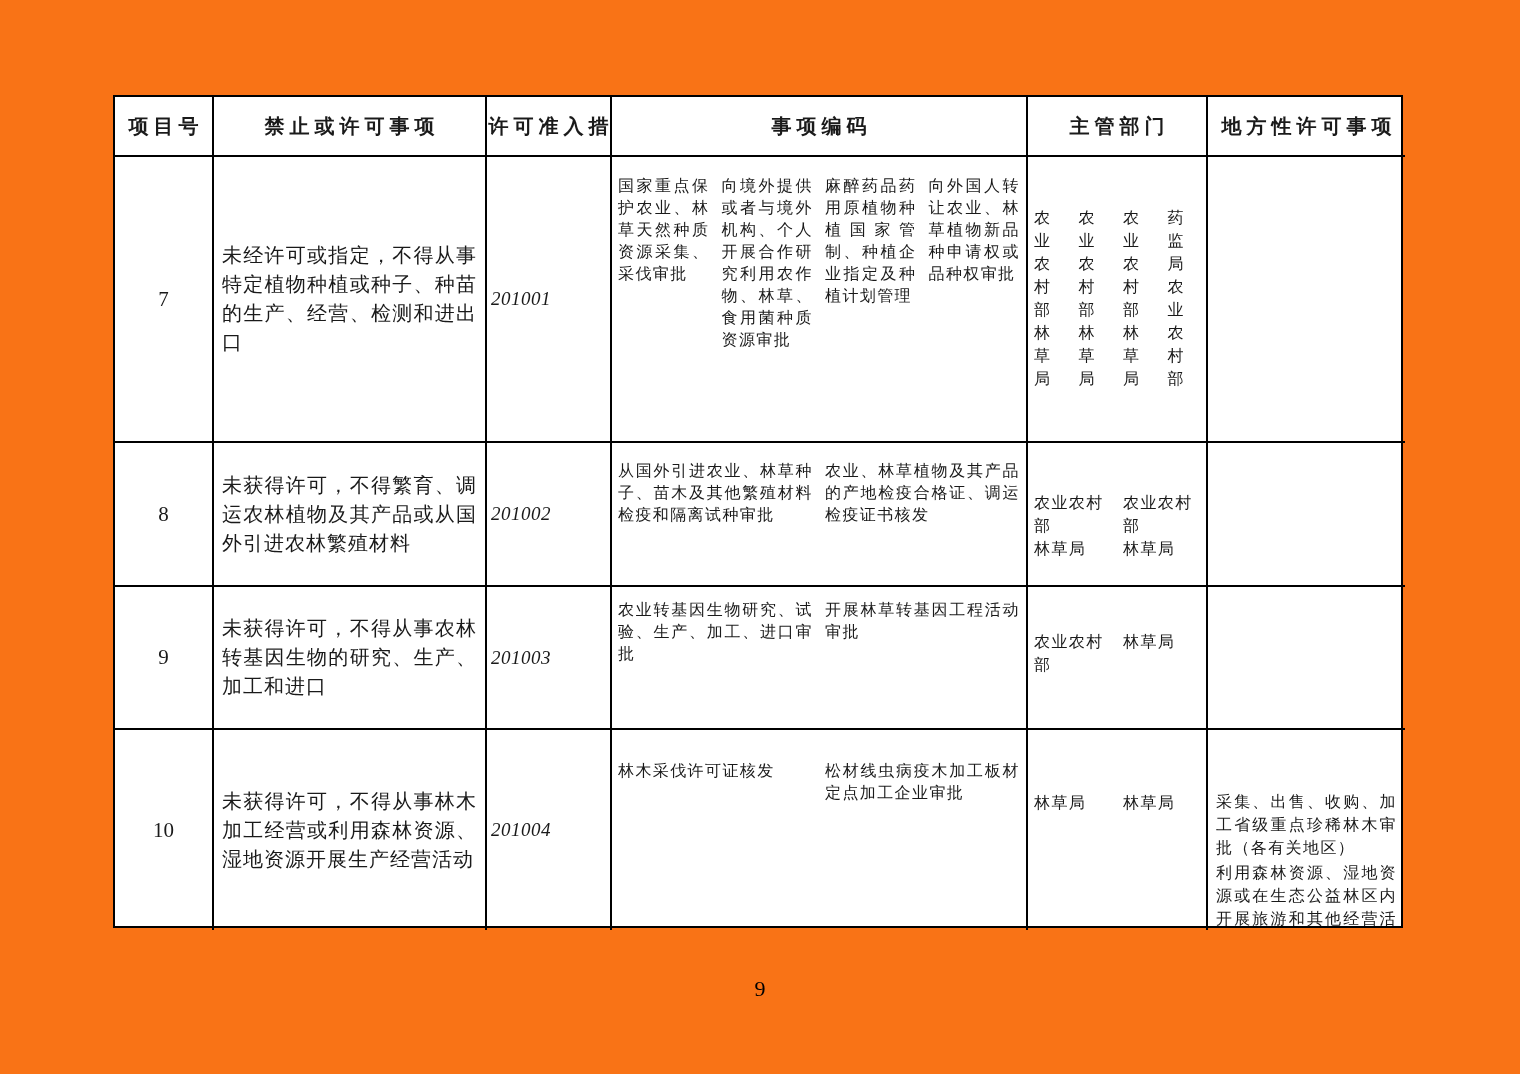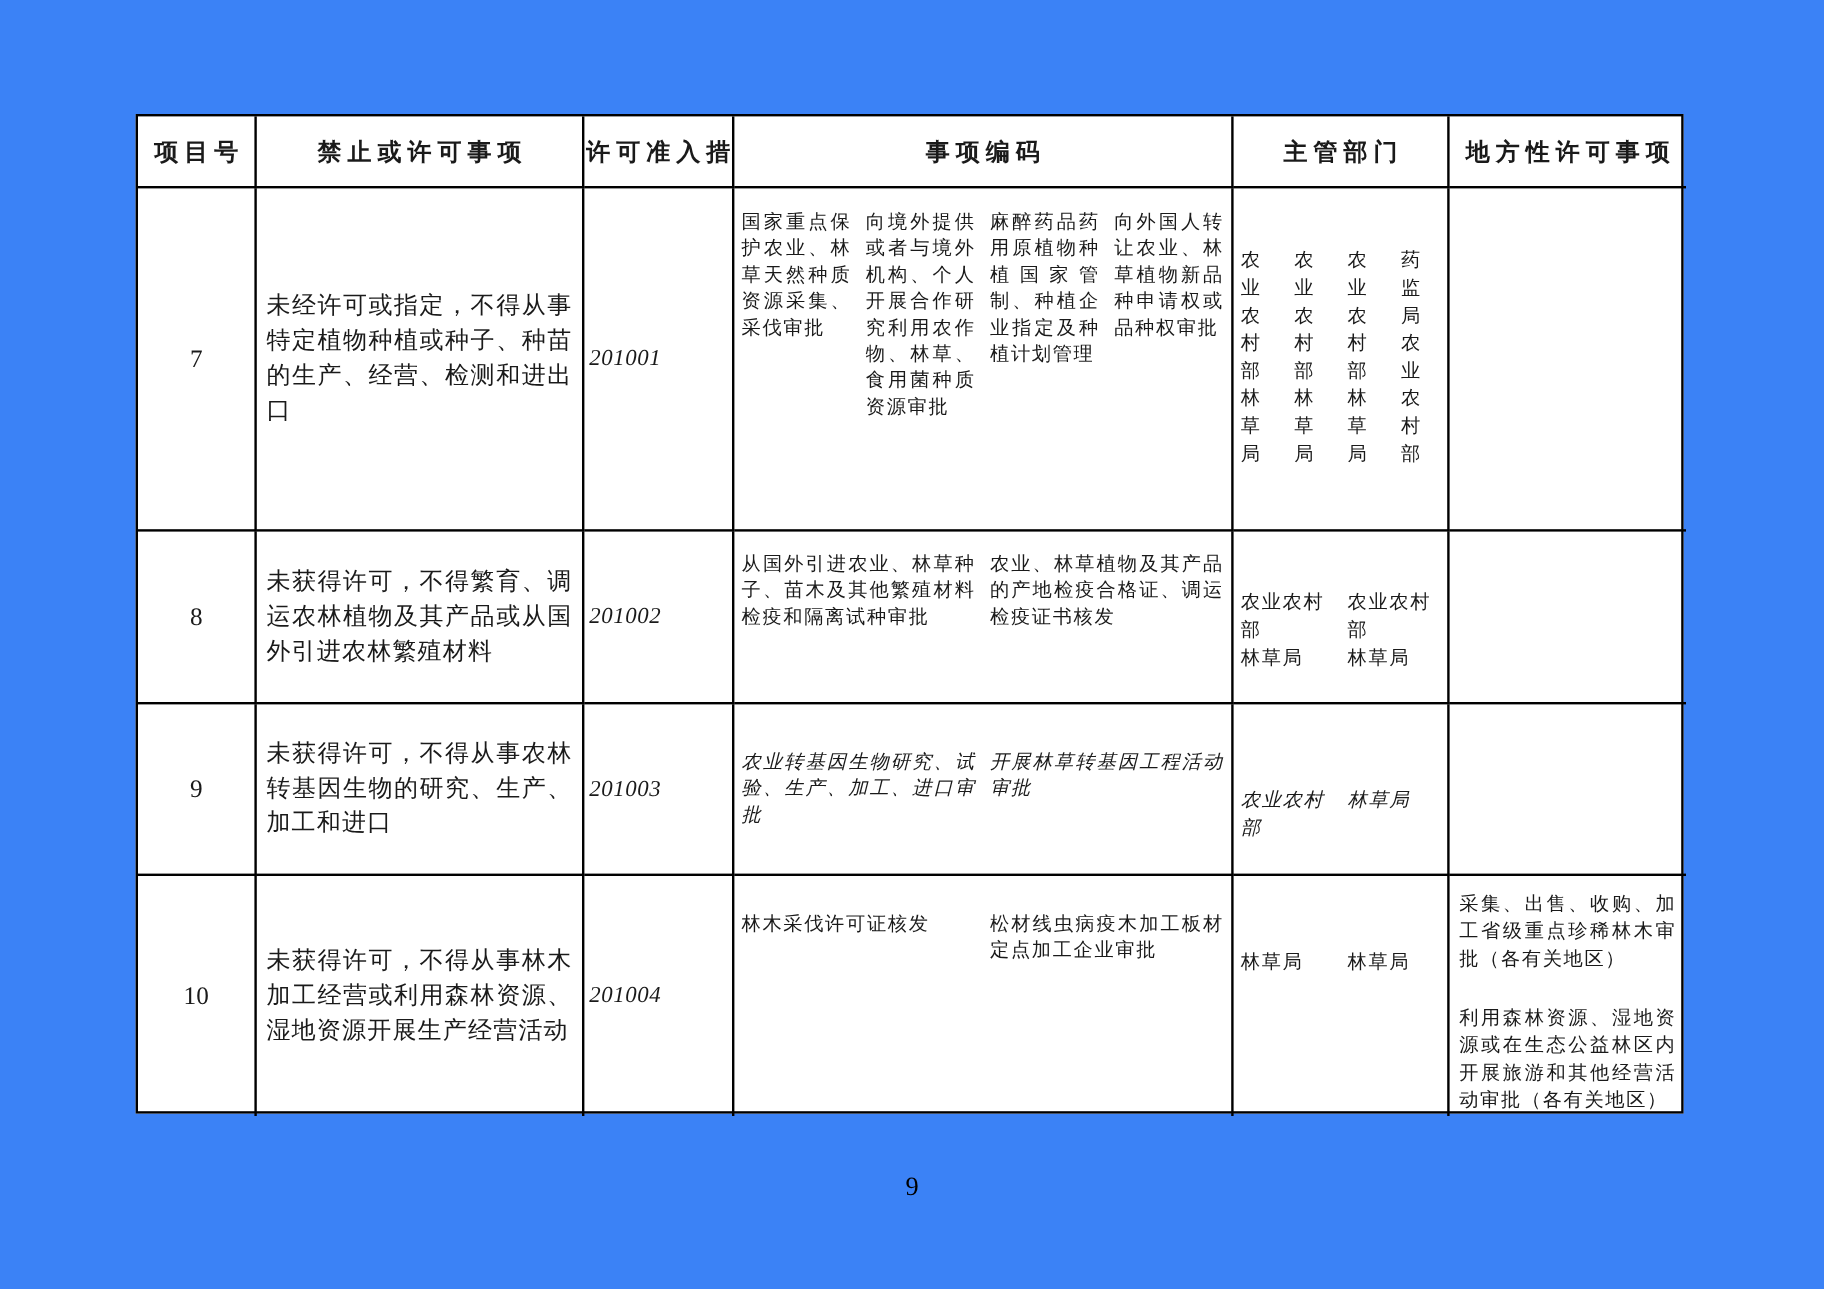--- a/index.html
+++ b/index.html
@@ -7,21 +7,21 @@
   body {
     width: 1520px; height: 1074px;
     font-family: "Liberation Serif", "DejaVu Serif", serif;
     color: #1a1a1a;
     position: relative;
     overflow: hidden;
   }
   .page {
     position: absolute; left: 0; top: 0;
     width: 1520px; height: 1074px;
-    background: #3b82f6;
+    background: #f97316;
   }
   .doc-table {
     position: absolute; left: 113px; top: 95px;
     width: 1290px; height: 833px;
     border: 2px solid #000;
     display: grid;
     grid-template-columns: 99px 273px 125px 416px 180px 197px;
     grid-template-rows: 60px 286px 144px 143px 200px;
     background: #fff;
   }
@@ -52,23 +52,23 @@
   .c-stack { display: flex; }
   .c-stack .m {
     flex: 1 1 0;
     padding-left: 6px; padding-right: 6px;
     font-size: 16px; line-height: 22px; letter-spacing: 1.4px;
     text-align: justify;
   }
   .c-depts .m { line-height: 23px; white-space: pre-line; text-align: left; margin-top: 31px; }
   .pt18 .m { padding-top: 18px; }
   .pt17 .m { padding-top: 17px; }
-  .pt26 .m { padding-top: 38px; font-style: italic; }
+  .pt26 .m { padding-top: 12px; }
   .pt30 .m { padding-top: 30px; }
-  .c-local { display: flex; flex-direction: column; }
+  .c-local { display: flex; flex-direction: column; margin-top: 48px; }
   .c-local .loc {
     flex: 1 1 0;
     padding-left: 8px; padding-right: 8px;
     font-size: 16px; line-height: 23px; letter-spacing: 1.4px;
     text-align: justify;
   }
   .c-local .loc.first { padding-top: 12px; }
   .c-local .loc.second { padding-top: 2px; }
   .page-number {
     position: absolute; left: 742px; top: 976px;

